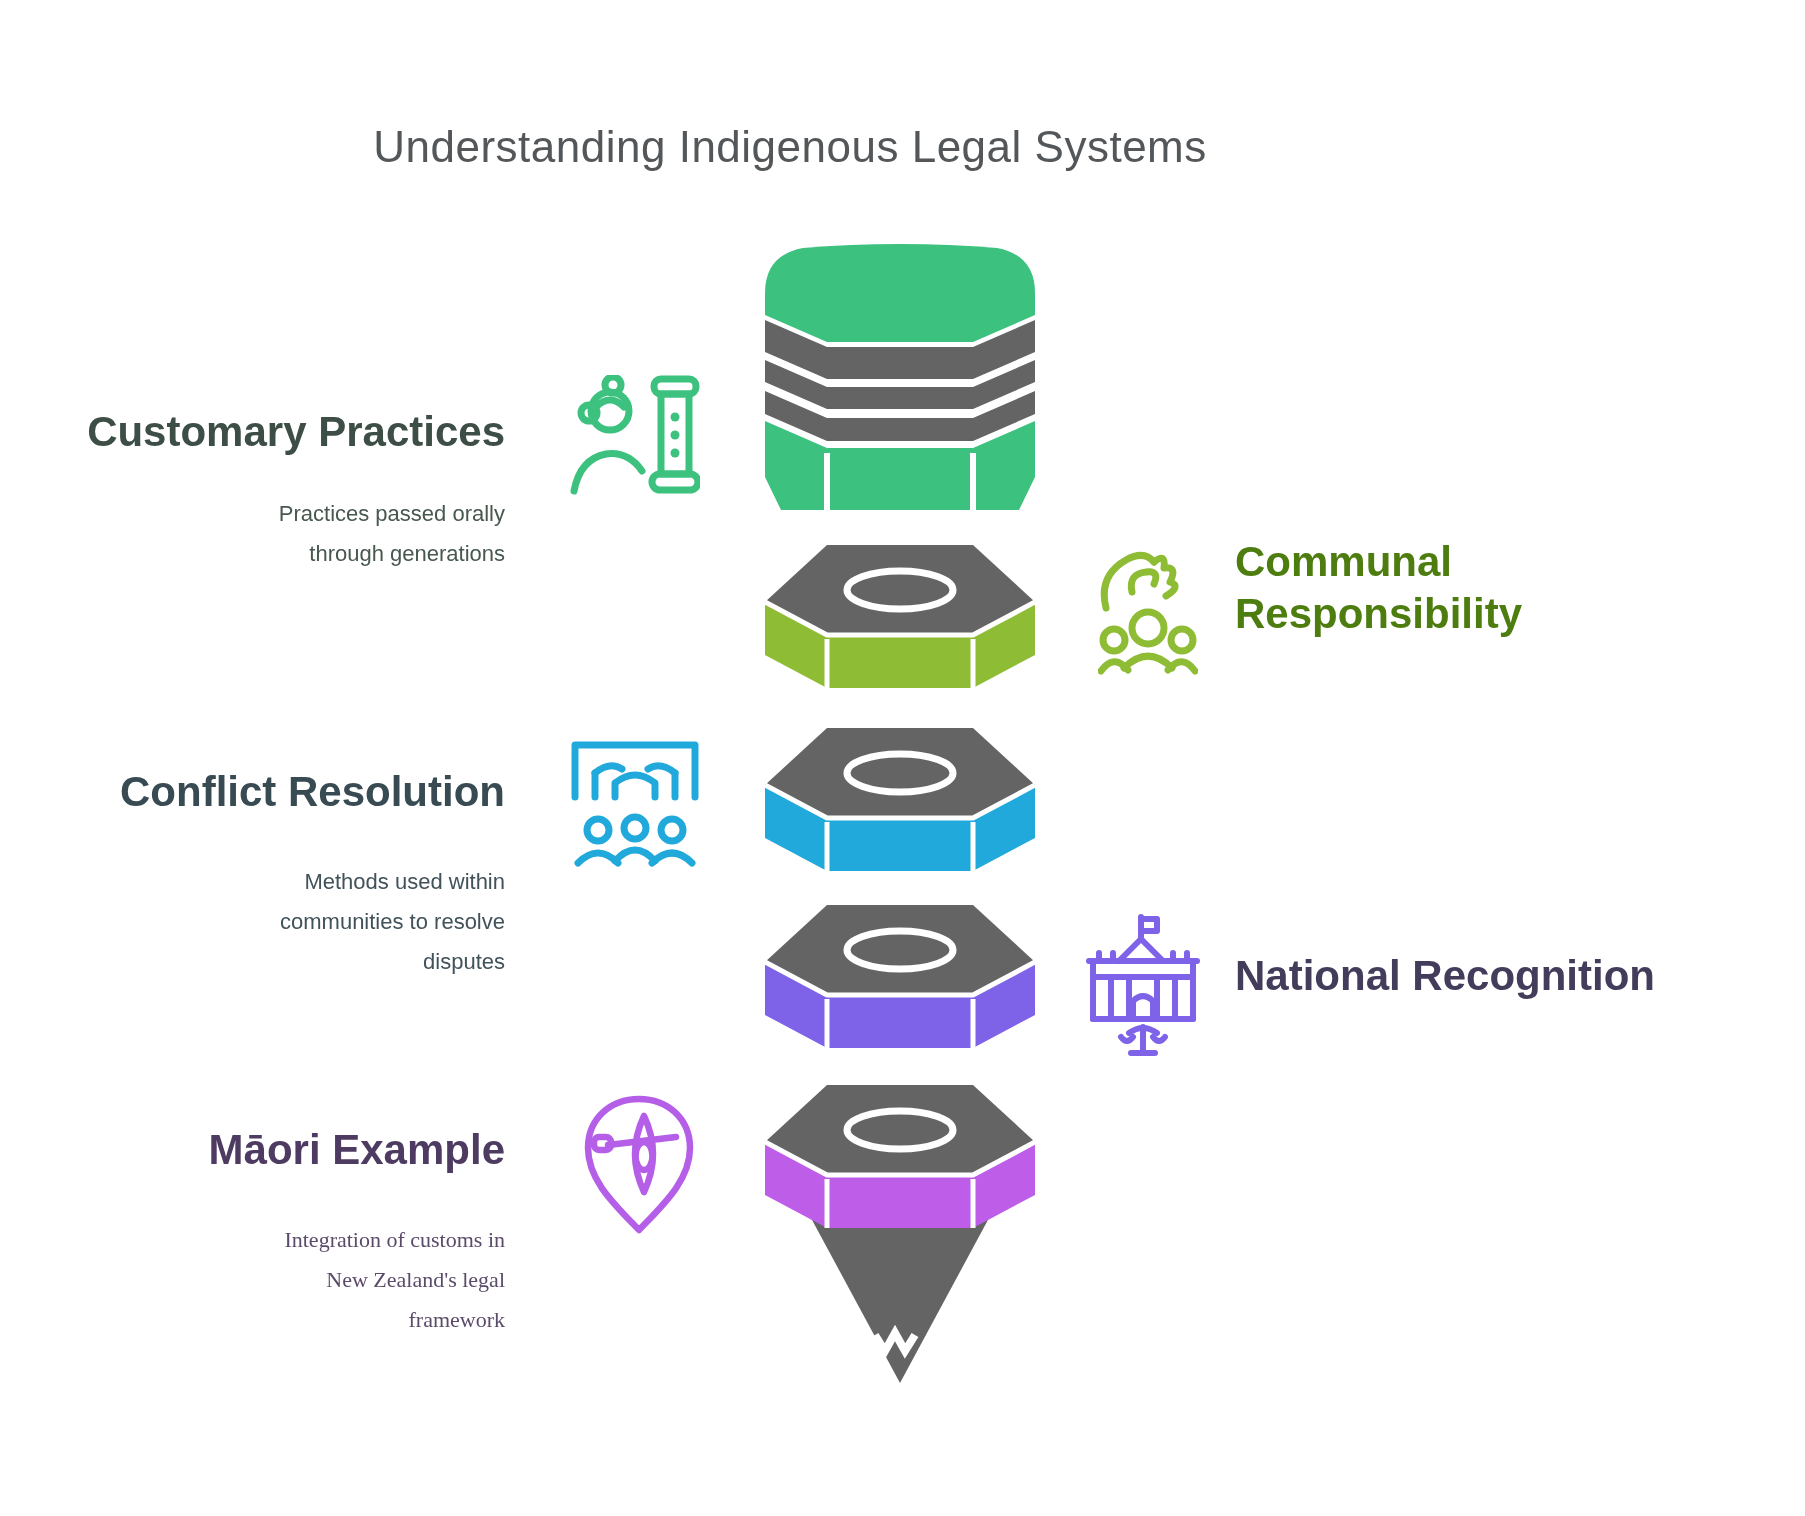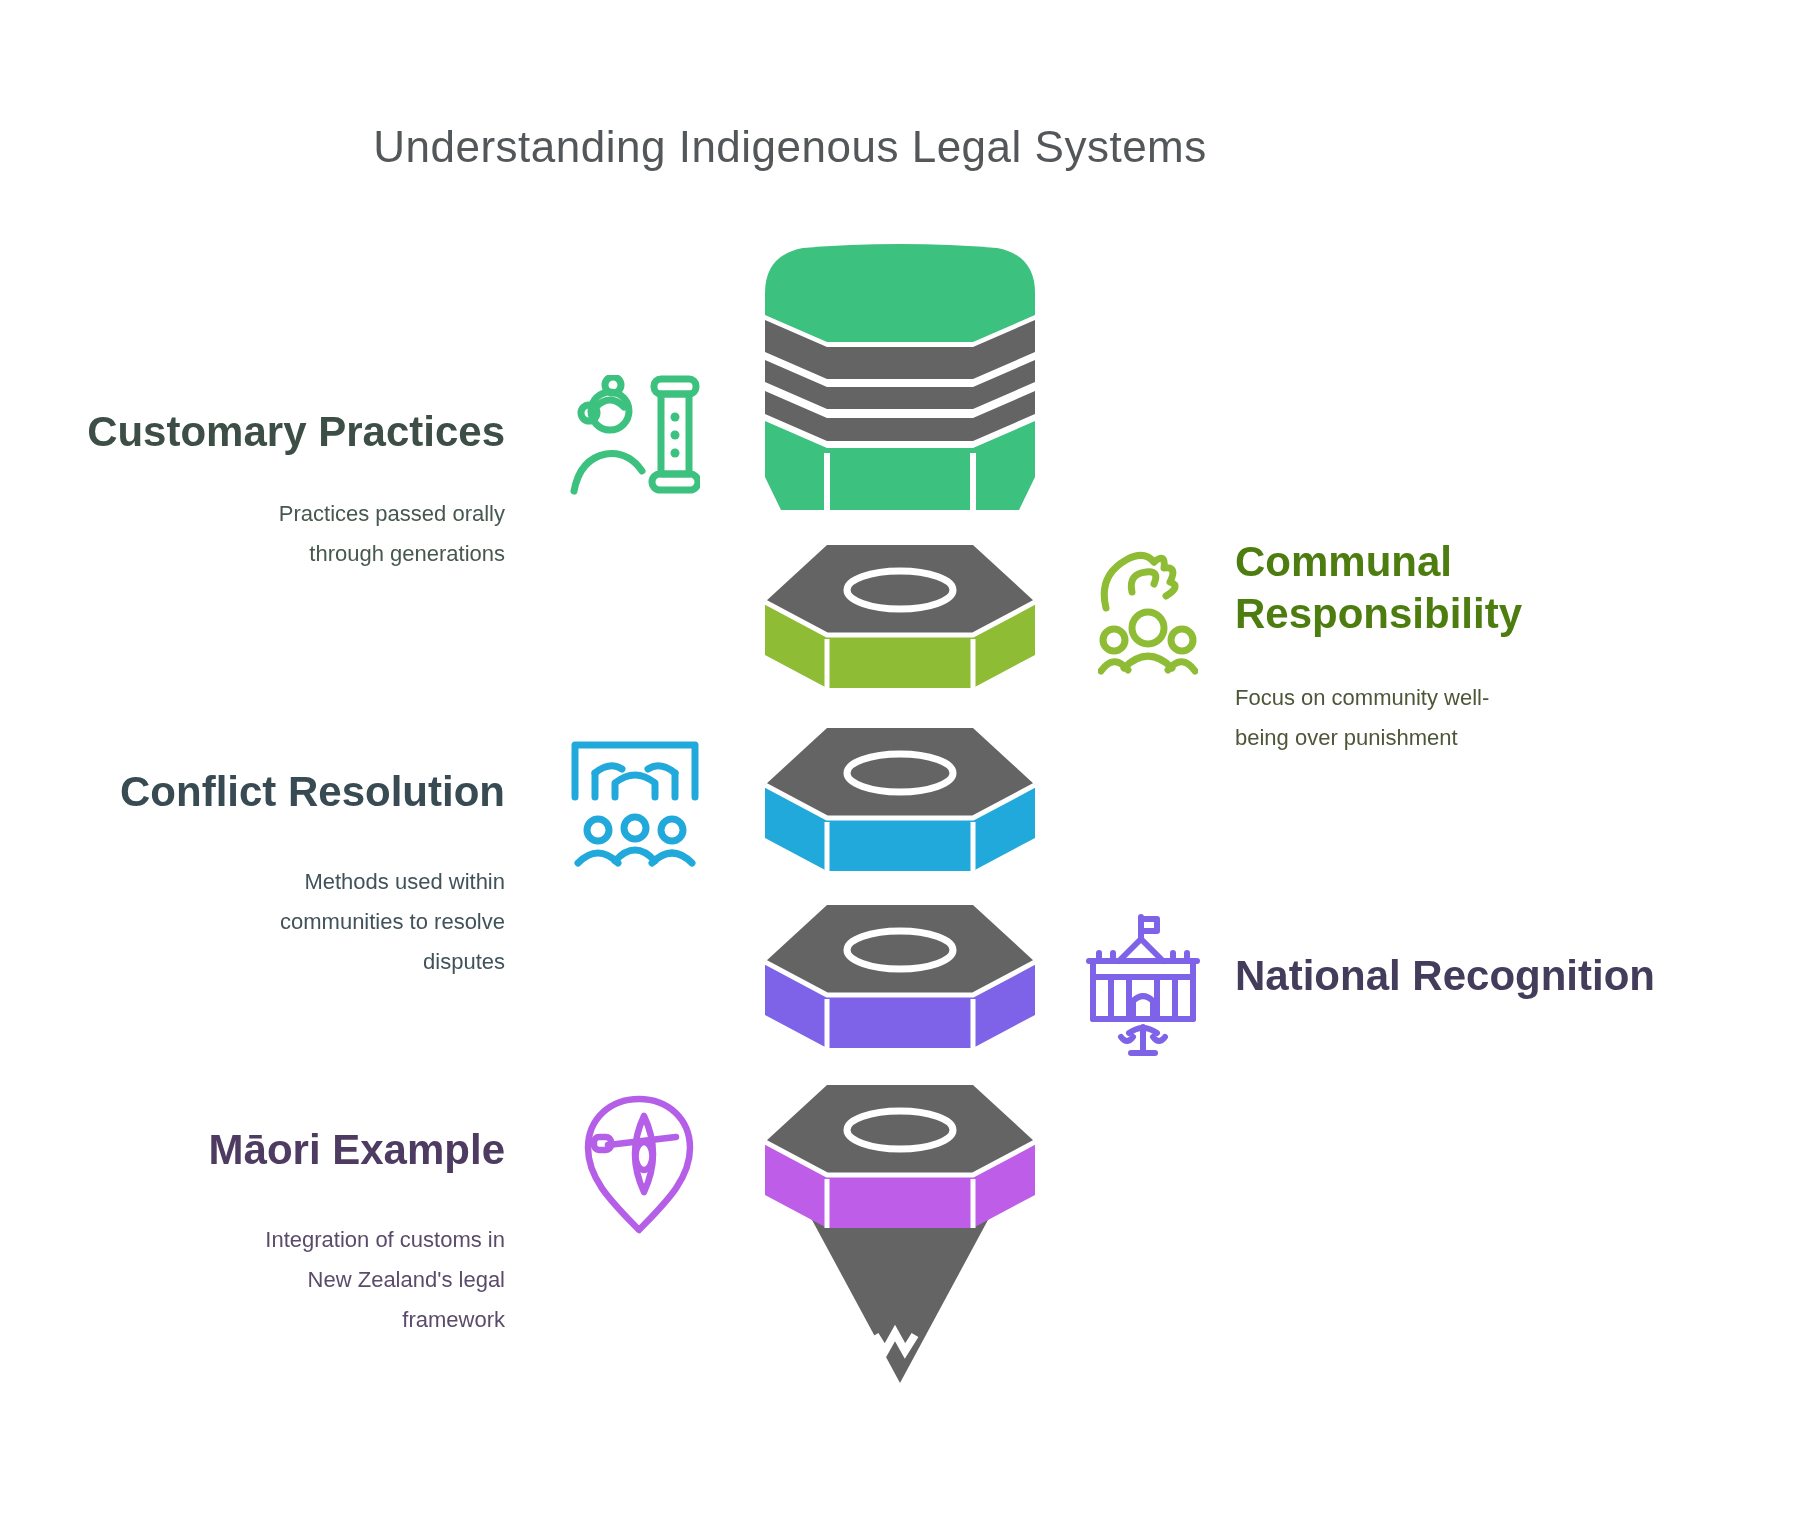--- a/index.html
+++ b/index.html
@@ -32,28 +32,26 @@
   <h2 class="heading left-col" style="top:406px;color:#3d4e46;">Customary Practices</h2>
   <p class="desc left-col" style="top:494px;color:#47584e;">Practices passed orally
 through generations</p>
 
   <h2 class="heading left-col" style="top:766px;color:#384a52;">Conflict Resolution</h2>
   <p class="desc left-col" style="top:862px;color:#41525a;">Methods used within
 communities to resolve
 disputes</p>
 
   <h2 class="heading left-col" style="top:1124px;color:#4e3b61;">Māori Example</h2>
-  <p class="desc left-col" style="top:1220px;color:#5b4b6b;">Integration of customs in
+  <p class="desc left-col" style="top:1220px;color:#5b4b6b;font-family:Liberation Serif, serif;">Integration of customs in
 New Zealand's legal
 framework</p>
 
   <h2 class="heading right-col" style="top:536px;color:#4d7c0f;">Communal
 Responsibility</h2>
-  <p class="desc right-col" style="top:678px;color:#4e5639;">Focus on community well-
-being over punishment</p>
 
   <h2 class="heading right-col" style="top:950px;color:#443c5b;">National Recognition</h2>
 
   <svg class="icon" style="left:570px;top:375px;" width="130" height="120" viewBox="0 0 130 120">
     <g fill="none" stroke-width="7" stroke-linecap="round" stroke-linejoin="round" stroke="#3cc17f">
       <circle cx="43" cy="10" r="8"></circle>
       <circle cx="40" cy="36" r="19"></circle>
       <path d="M26,32 Q40,18 54,32"></path>
       <circle cx="19" cy="38" r="8"></circle>
       <path d="M4,116 Q10,84 36,79 Q58,76 72,96"></path>

